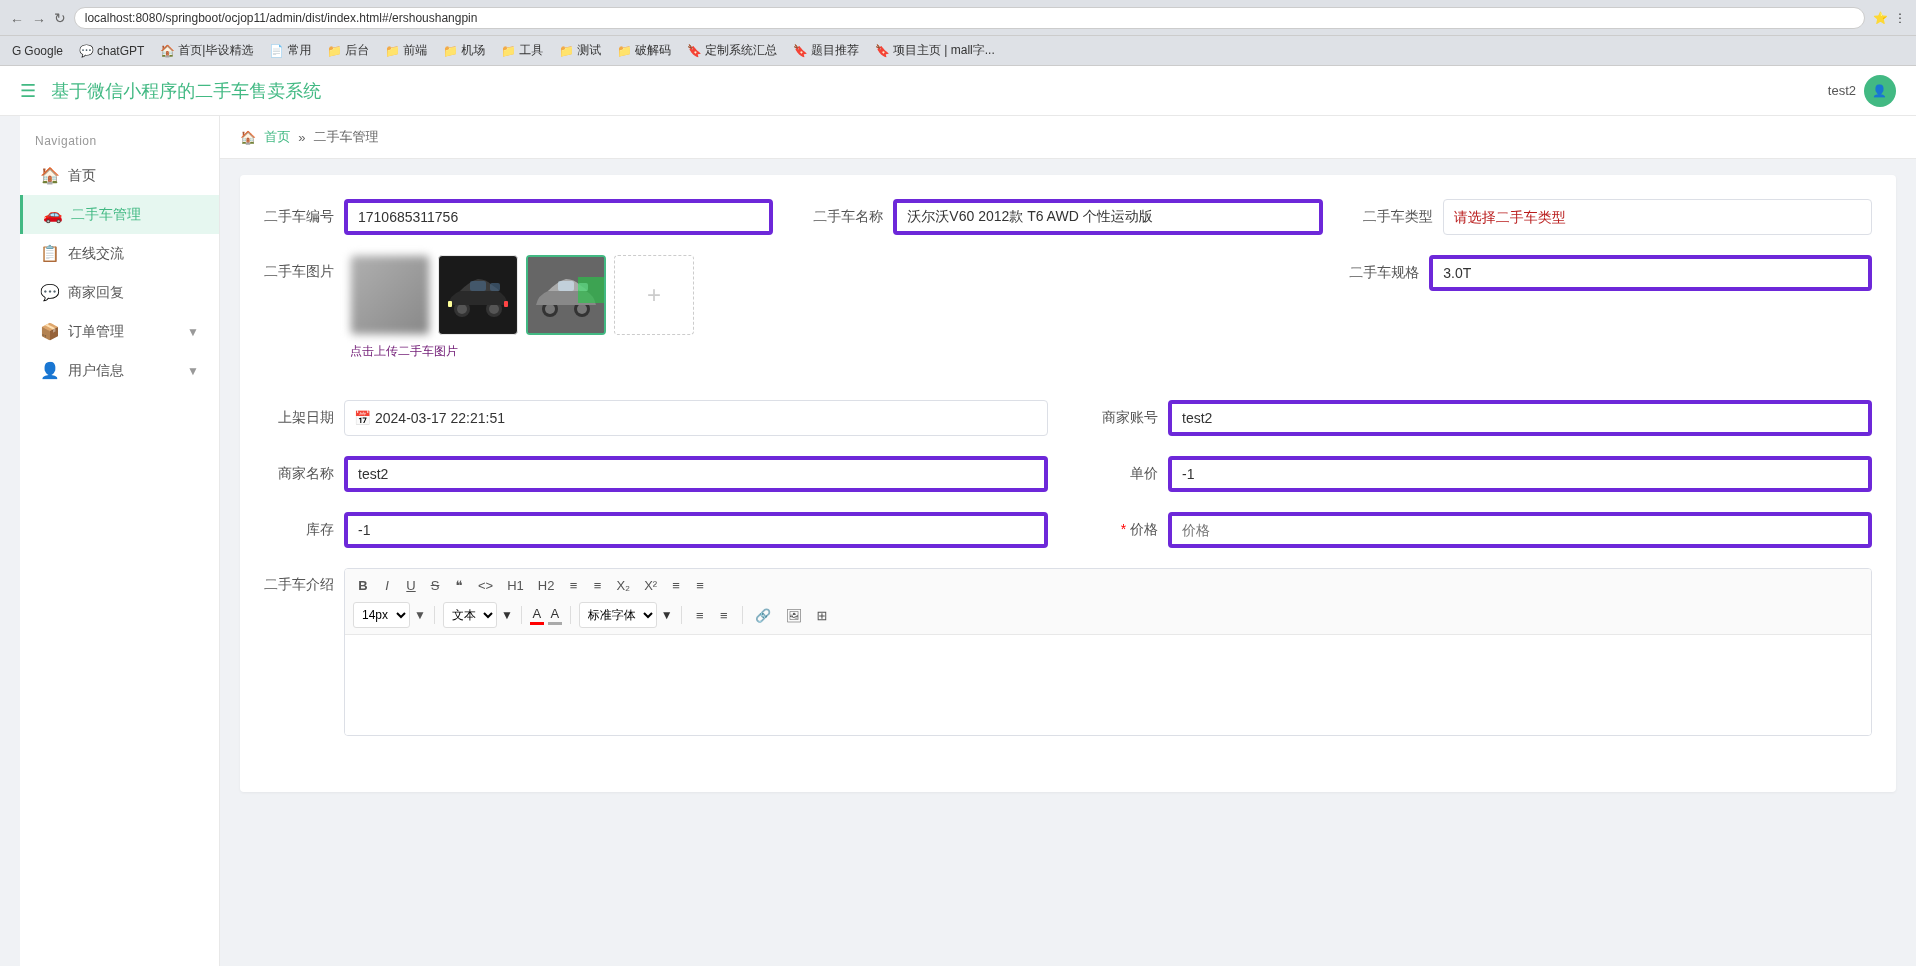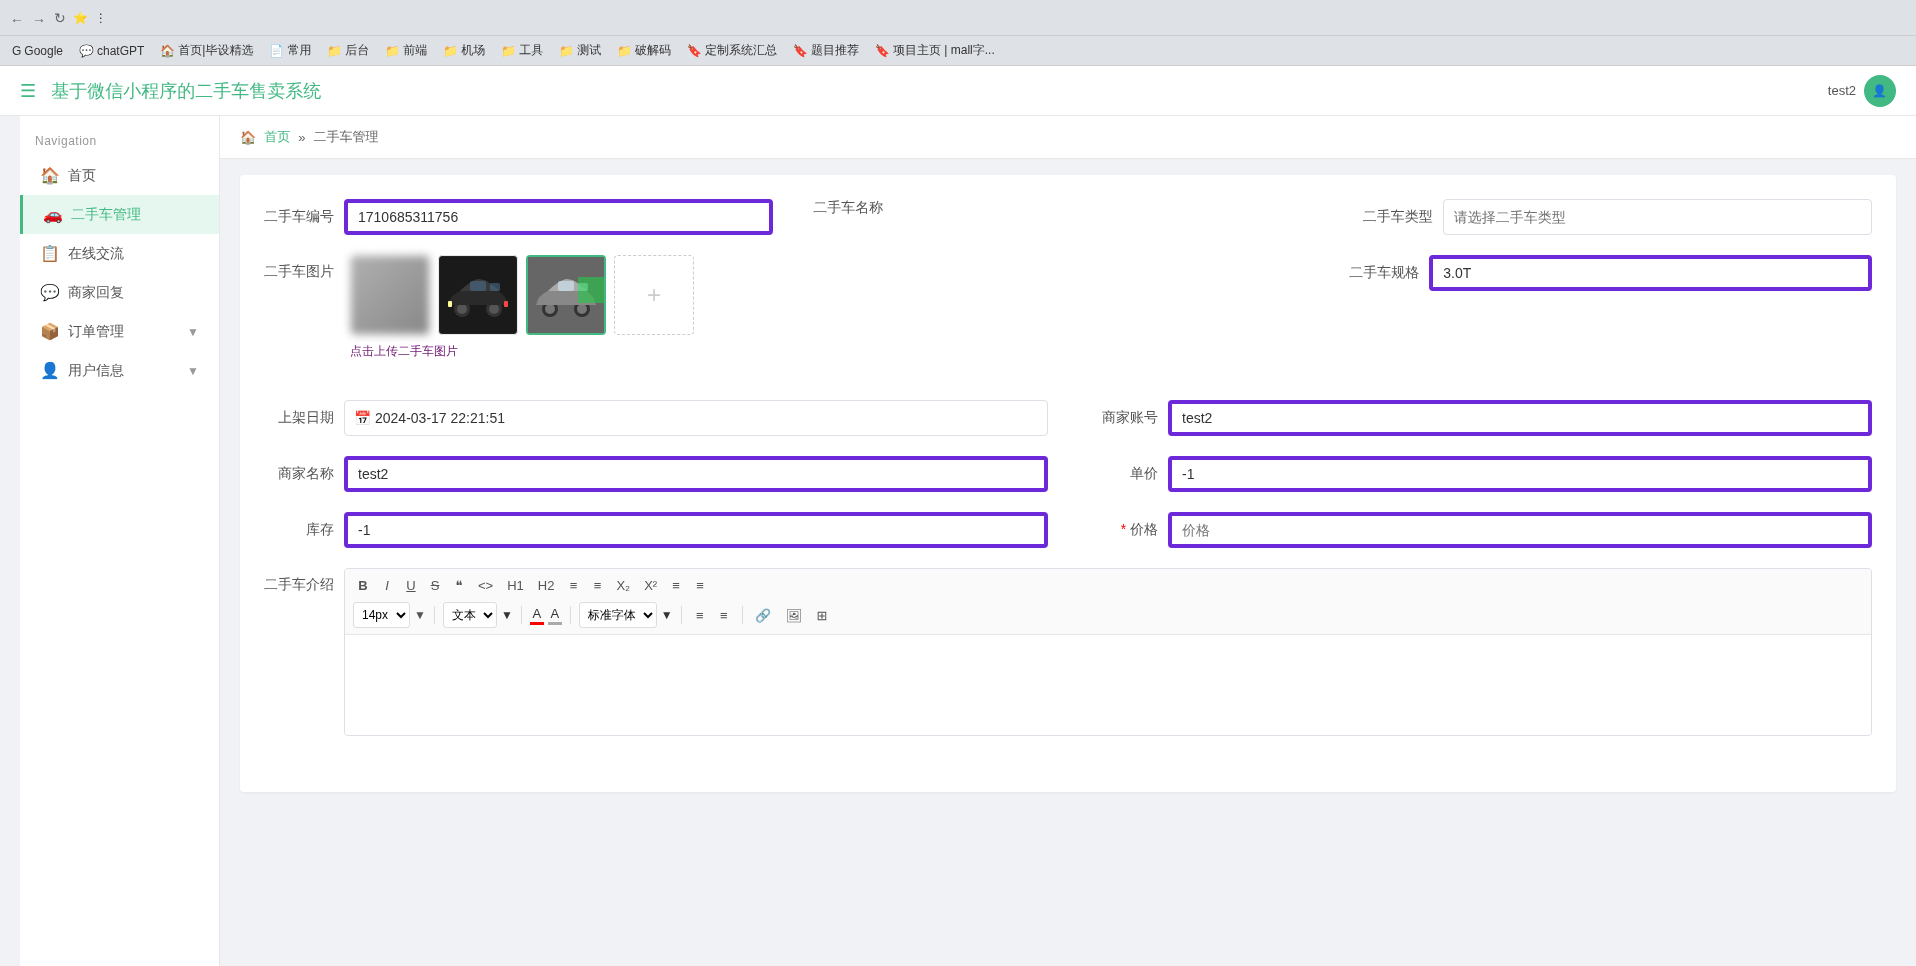--- a/index.html
+++ b/index.html
@@ -169,21 +169,21 @@
       background: white;
     }
 
     .form-select {
       flex: 1;
       height: 36px;
       border: 1px solid #dcdfe6;
       border-radius: 4px;
       padding: 0 10px;
       font-size: 14px;
-      color: #737373;
+      color: #b91c1c;
       background: white;
       outline: none;
       appearance: none;
     }
 
     
     .image-section {
       display: flex;
       align-items: flex-start;
       margin-bottom: 20px;
@@ -341,20 +341,23 @@
       padding-top: 8px;
     }
   </style>
 </head>
 <body>
 
 <div class="browser-bar">
   <span class="nav-btn">←</span>
   <span class="nav-btn">→</span>
   <span class="nav-btn">↻</span>
+  <div class="browser-url">
+    <span>localhost:8080/springboot/ocjop11/admin/dist/index.html#/ershoushangpin</span>
+  </div>
   <div class="browser-icons">
     <span>⭐</span>
     <span>⋮</span>
   </div>
 </div>
 
 <div class="bookmarks-bar">
   <div class="bookmark-item">
     <span>G</span>
     <span>Google</span>
@@ -469,20 +472,21 @@
 
     <div class="form-card">
 
       <div class="form-row">
         <div class="form-field">
           <span class="form-label">二手车编号</span>
           <input class="form-input" type="text" value="1710685311756" style="">
         </div>
         <div class="form-field">
           <span class="form-label">二手车名称</span>
+          <input class="form-input" type="text" value="沃尔沃V60 2012款 T6 AWD 个性运动版" style="">
         </div>
         <div class="form-field">
           <span class="form-label">二手车类型</span>
           <select class="form-select">
             <option value="">请选择二手车类型</option>
           </select>
         </div>
       </div>
 
       <div style="display:flex; align-items:flex-start; margin-bottom:20px; gap:40px; flex-wrap:wrap;">

